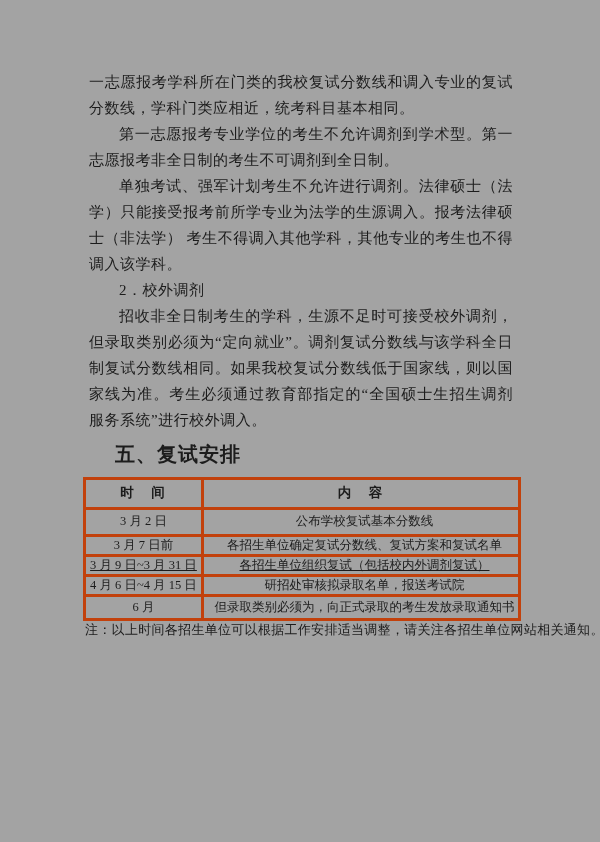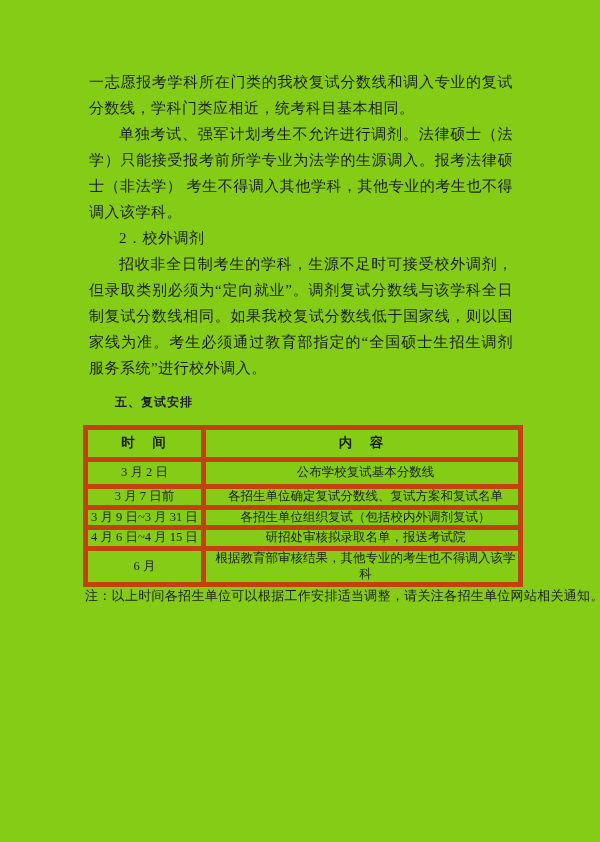--- a/index.html
+++ b/index.html
@@ -4,21 +4,21 @@
 <style>
   html, body {
     margin: 0;
     padding: 0;
     background: #ffffff;
   }
   .page {
     position: relative;
     width: 600px;
     height: 842px;
-    background: #84cc16;
+    background: #a3a3a3;
     overflow: hidden;
     font-family: "Liberation Serif", "DejaVu Serif", serif;
     color: #1c1c1c;
   }
   .content {
     position: absolute;
     left: 89px;
     top: 69px;
     width: 424px;
   }
@@ -28,36 +28,36 @@
     line-height: 26px;
     text-align: justify;
     letter-spacing: 0.5px;
   }
   .para.indent {
     text-indent: 2em;
   }
   .heading {
     margin: 8px 0 0 0;
     padding-left: 26px;
-    font-size: 12px;
+    font-size: 20px;
     font-weight: bold;
     line-height: 26px;
     letter-spacing: 1px;
   }
   table.schedule {
     border-collapse: collapse;
     margin-top: 10px;
     margin-left: -6px;
     width: 435px;
     table-layout: fixed;
     font-size: 12.5px;
   }
   table.schedule th,
   table.schedule td {
-    border: 5px solid #c2410c;
+    border: 3px solid #c2410c;
     padding: 0 2px;
     line-height: 1.25;
   }
   table.schedule col.c-time { width: 118px; }
   table.schedule col.c-content { width: 317px; }
   table.schedule th {
     height: 27px;
     font-size: 13.5px;
     font-weight: bold;
     text-align: center;
@@ -66,40 +66,41 @@
   table.schedule td.time-cell {
     text-align: center;
   }
   table.schedule td.content-cell {
     text-align: center;
     padding-left: 9px;
   }
   table.schedule tbody tr { height: 20px; }
   table.schedule tbody tr:nth-child(1) { height: 27px; }
   table.schedule tbody tr:nth-child(2) { height: 20px; font-family: Liberation Serif, serif; }
-  table.schedule tbody tr:nth-child(3) { height: 20px; }
+  table.schedule tbody tr:nth-child(3) { height: 20px; text-decoration: underline; }
   table.schedule tbody tr:nth-child(4) { height: 20px; }
   table.schedule tbody tr:nth-child(5) { height: 24px; }
   table.schedule tbody tr:nth-child(6) { height: 29px; }
   .note {
     margin: 2px 0 0 -4px;
     font-size: 13px;
     line-height: 14px;
     letter-spacing: 0.3px;
     white-space: nowrap;
   }
 </style>
 </head>
 <body>
 
 <div class="page">
   <div class="content">
 
     <div id="paragraphs">
         <p class="para">一志愿报考学科所在门类的我校复试分数线和调入专业的复试分数线，学科门类应相近，统考科目基本相同。</p>
+        <p class="para indent">第一志愿报考专业学位的考生不允许调剂到学术型。第一志愿报考非全日制的考生不可调剂到全日制。</p>
         <p class="para indent">单独考试、强军计划考生不允许进行调剂。法律硕士（法学）只能接受报考前所学专业为法学的生源调入。报考法律硕士（非法学） 考生不得调入其他学科，其他专业的考生也不得调入该学科。</p>
         <p class="para indent">2．校外调剂</p>
         <p class="para indent">招收非全日制考生的学科，生源不足时可接受校外调剂，但录取类别必须为“定向就业”。调剂复试分数线与该学科全日制复试分数线相同。如果我校复试分数线低于国家线，则以国家线为准。考生必须通过教育部指定的“全国硕士生招生调剂服务系统”进行校外调入。</p>
       </div>
 
     <h2 class="heading">五、复试安排</h2>
 
     <table class="schedule">
       <colgroup>
         <col class="c-time">
@@ -123,21 +124,21 @@
           <tr>
             <td class="time-cell">3 月 9 日~3 月 31 日</td>
             <td class="content-cell">各招生单位组织复试（包括校内外调剂复试）</td>
           </tr>
           <tr>
             <td class="time-cell">4 月 6 日~4 月 15 日</td>
             <td class="content-cell">研招处审核拟录取名单，报送考试院</td>
           </tr>
           <tr>
             <td class="time-cell">6 月</td>
-            <td class="content-cell">根据教育部审核结果，其他专业的考生也不得调入该学科</td>
+            <td class="content-cell">但录取类别必须为，向正式录取的考生发放录取通知书</td>
           </tr>
         </tbody>
     </table>
 
     <p class="note">注：以上时间各招生单位可以根据工作安排适当调整，请关注各招生单位网站相关通知。</p>
 
   </div>
 </div>
 
 </body></html>

